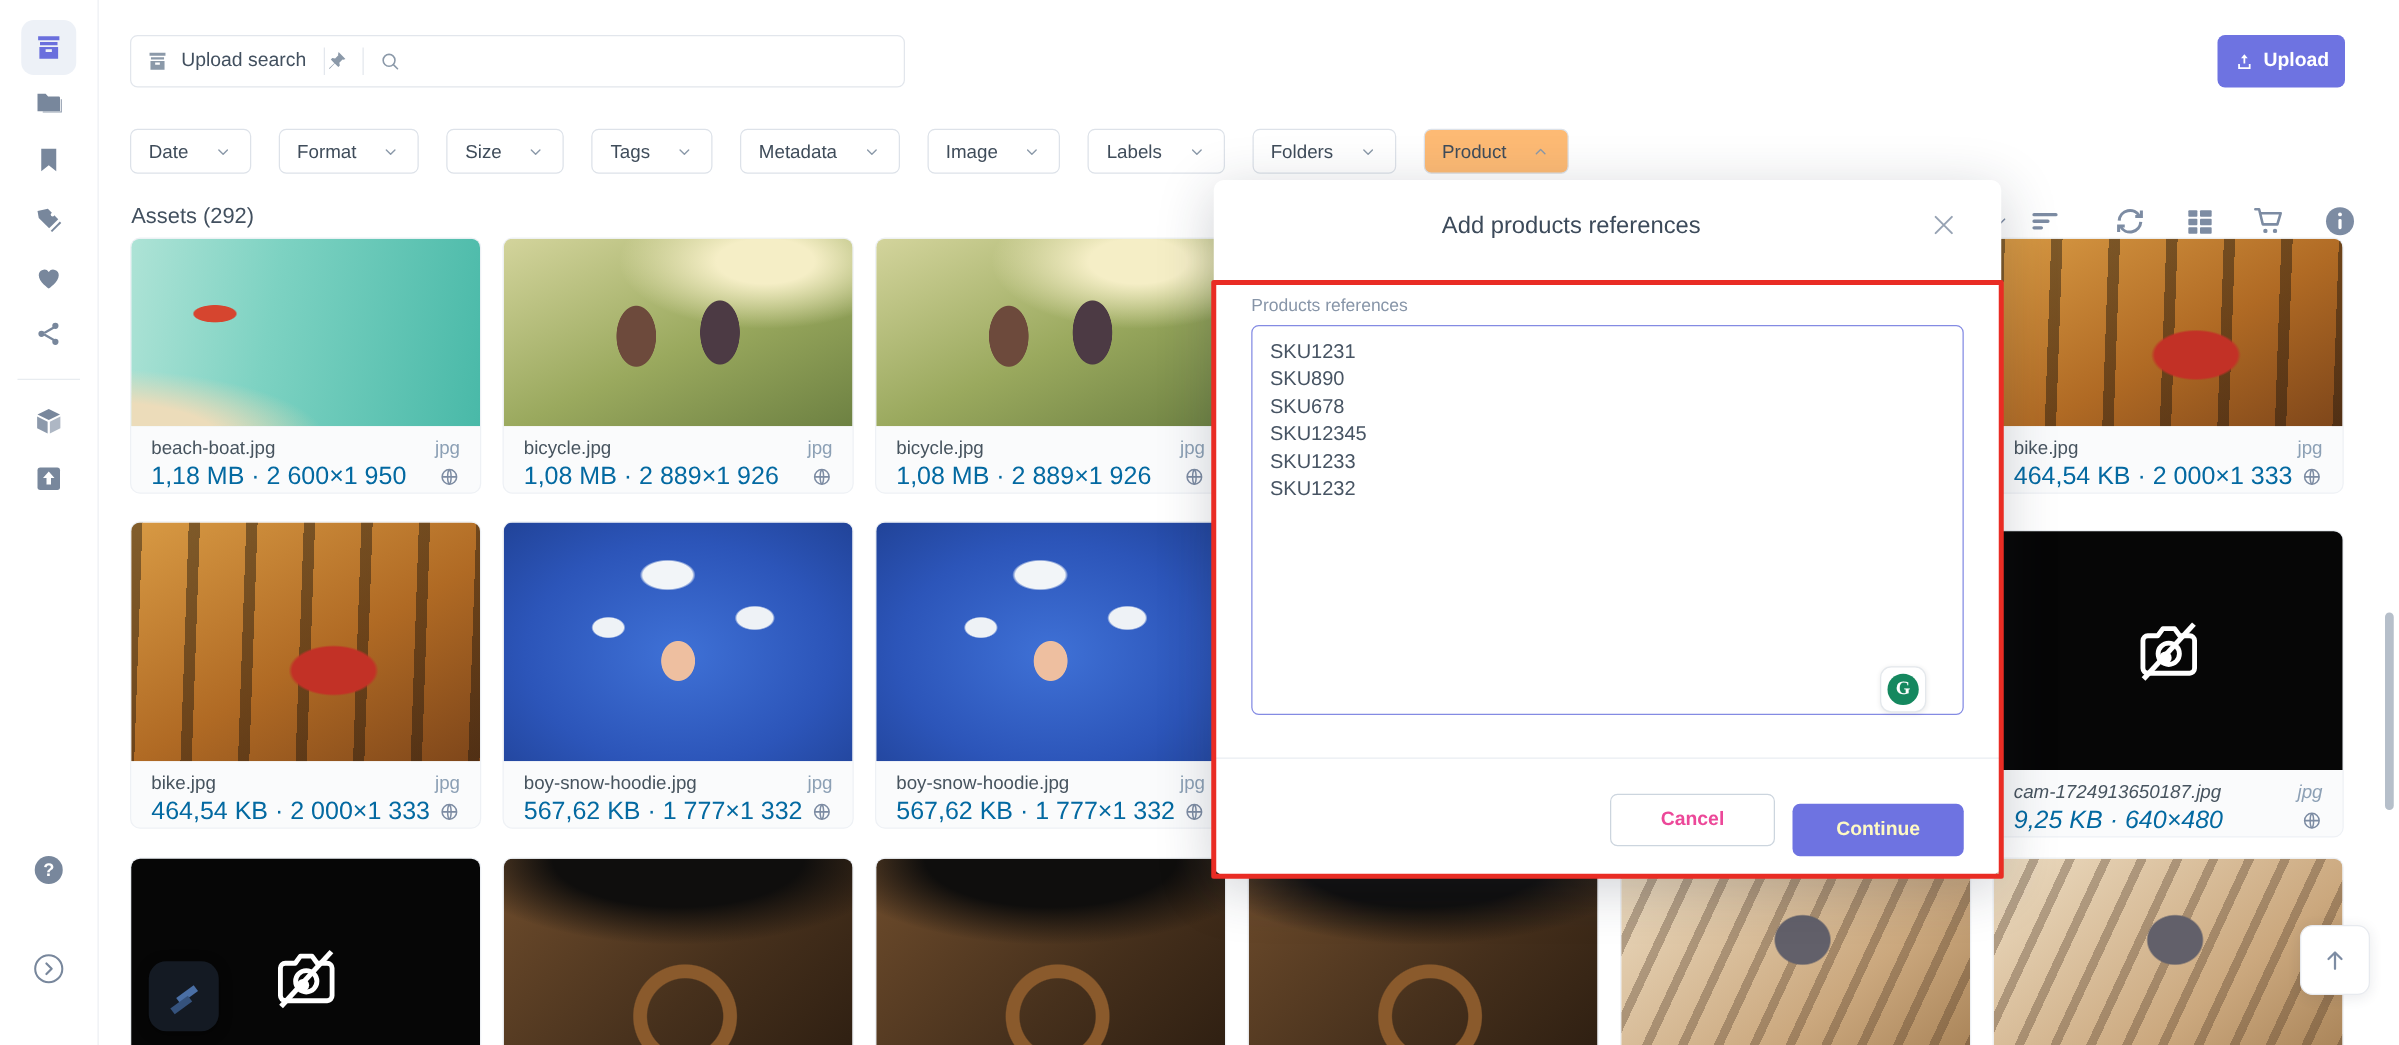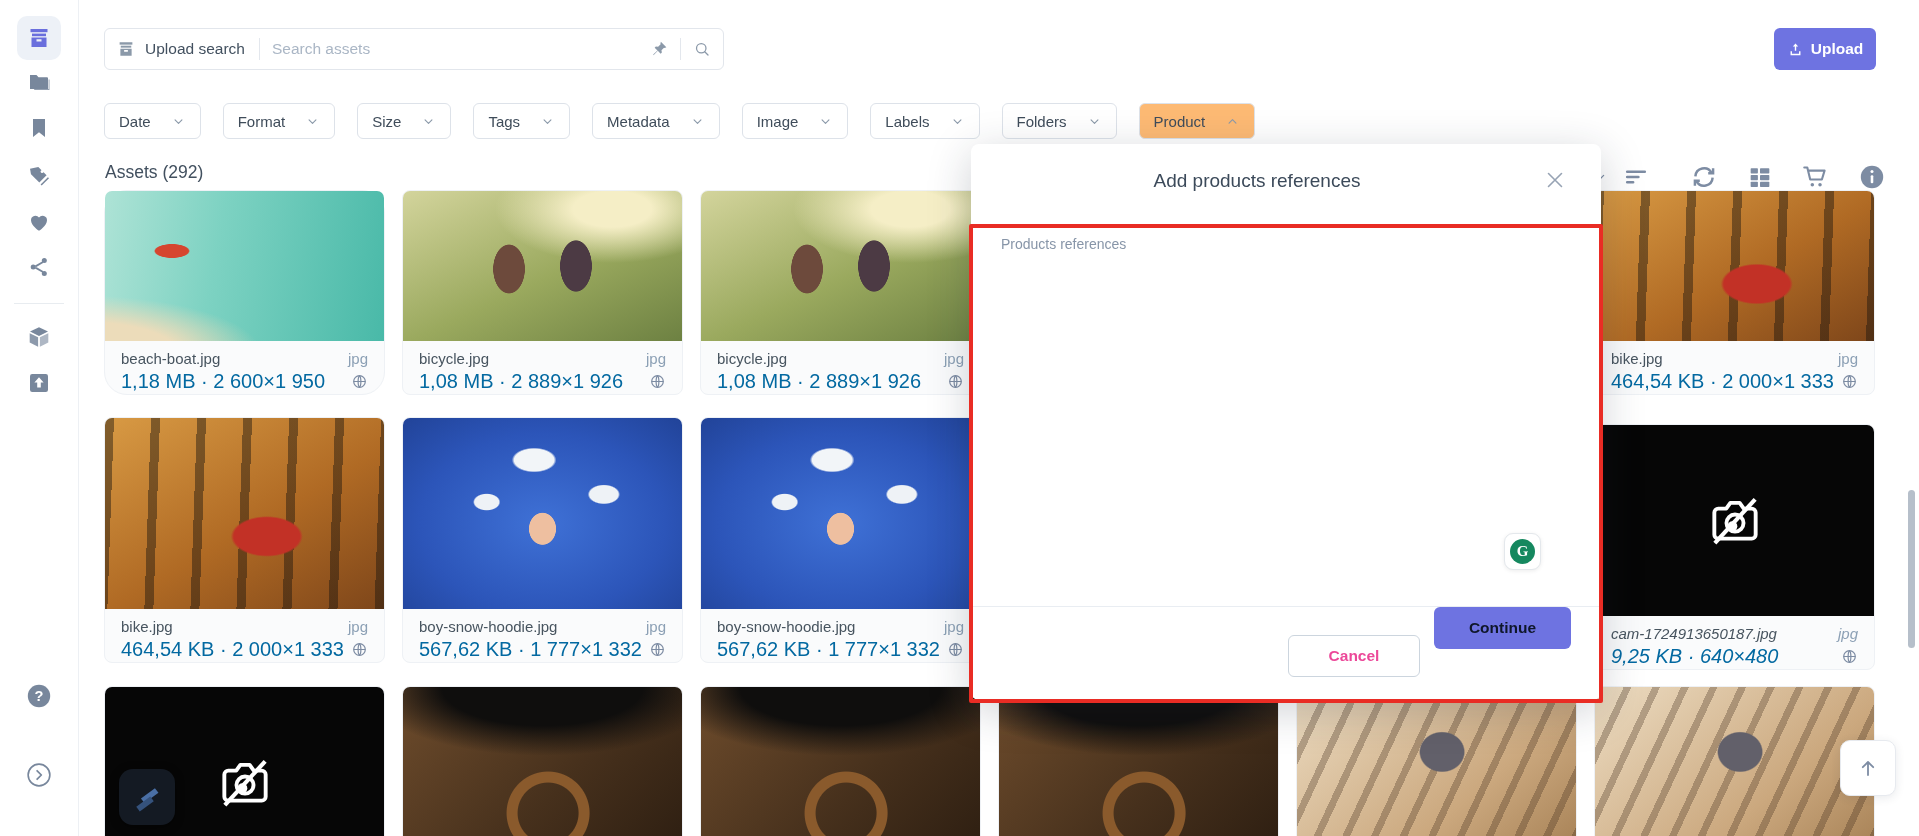--- a/index.html
+++ b/index.html
@@ -67,21 +67,21 @@
   .modal{position:absolute;left:971px;top:144px;width:630px;height:556px;background:#fff;border-radius:8px;box-shadow:0 10px 44px rgba(30,40,60,.22);z-index:30;}
   .modal-title{position:absolute;left:0;right:58px;top:26px;text-align:center;font-size:19px;color:#3c4a5a;}
   .modal-close{position:absolute;right:34px;top:24px;width:24px;height:24px;color:#97a3b4;cursor:pointer;}
   .modal-close svg{width:100%;height:100%;}
   .field-label{position:absolute;left:30px;top:92px;font-size:14px;color:#8795a8;}
   .sku-textarea{position:absolute;left:30px;top:116px;width:570px;height:312px;box-sizing:border-box;border:1px solid #848be3;border-radius:6px;padding:10px 14px;font-size:16px;line-height:22px;color:#475463;font-family:"Liberation Sans",sans-serif;resize:none;outline:none;background:#fff;}
   .grammarly{position:absolute;left:533px;top:389px;width:35px;height:35px;background:#fff;border:1px solid #e4e8ec;border-radius:9px;box-shadow:0 1px 4px rgba(0,0,0,.08);display:flex;align-items:center;justify-content:center;cursor:pointer;}
   .grammarly-g{width:25px;height:25px;border-radius:50%;background:#15885f;color:#fff;font-size:15px;font-weight:bold;display:flex;align-items:center;justify-content:center;font-family:"Liberation Serif",serif;}
   .modal-divider{position:absolute;left:0;right:0;top:462px;height:1px;background:#e9edf2;}
   .btn-cancel{position:absolute;left:317px;top:491px;width:132px;height:42px;background:#fff;border:1px solid #ccd5de;border-radius:6px;font-size:15.5px;color:#ec4899;font-weight:bold;cursor:pointer;font-family:"Liberation Sans",sans-serif;}
-  .btn-continue{position:absolute;left:463px;top:463px;width:137px;height:42px;background:#6e73e1;border:none;border-radius:6px;font-size:15.5px;color:#0f172a;font-weight:bold;cursor:pointer;font-family:"Liberation Sans",sans-serif;}
+  .btn-continue{position:absolute;left:463px;top:499px;width:137px;height:42px;background:#6e73e1;border:none;border-radius:6px;font-size:15.5px;color:#fef9c3;font-weight:bold;cursor:pointer;font-family:"Liberation Sans",sans-serif;}
   .highlight-box{position:absolute;left:-2px;right:-2px;top:80px;bottom:-3px;border:4px solid #e92c24;border-radius:2px;pointer-events:none;z-index:40;}
 
   
   .scrolltop-btn{position:absolute;left:1840px;top:740px;width:54px;height:54px;background:#fff;border:1px solid #e7eaef;border-radius:10px;box-shadow:0 2px 10px rgba(40,50,70,.10);display:flex;align-items:center;justify-content:center;color:#7d8ca3;cursor:pointer;z-index:45;}
   .scrolltop-btn .ic{width:24px;height:24px;}
   .scrollbar-thumb{position:absolute;left:1908px;top:490px;width:7px;height:158px;background:#b6bfca;border-radius:4px;z-index:45;cursor:grab;}
 </style>
 </head>
 <body>
 
@@ -177,21 +177,20 @@
   <div class="search-box">
     <span class="ic">
         <svg viewBox="0 0 24 24" fill="currentColor">
           <path d="M3.5 3h17v3.2h-17z"></path>
           <path d="M5 7.6h14v2.6H5z"></path>
           <path fill-rule="evenodd" d="M4.5 11.6h15V21h-15zm5 1.7v2.3h5v-2.3z"></path>
         </svg>
       </span>
     <span class="scope-label">Upload search</span>
     <span class="vdiv"></span>
-    <input class="search-input" type="text" placeholder="Search assets" style="">
     <span class="ic pin-ic">
         <svg viewBox="0 0 24 24" fill="currentColor">
           <path d="M14.5 2.2l7.3 7.3-2.2 1-.9-.3-3.4 3.4.5 3-1.6 1.6-3.8-3.8-5.1 5.4-1.1.4.4-1.1 5.4-5.1-3.8-3.8 1.6-1.6 3 .5 3.4-3.4-.3-.9z"></path>
         </svg>
       </span>
     <span class="vdiv"></span>
     <span class="ic mag-ic">
         <svg viewBox="0 0 24 24" fill="none" stroke="currentColor" stroke-width="1.7" stroke-linecap="round">
           <circle cx="11" cy="11" r="6.3"></circle>
           <path d="M15.6 15.6L20 20"></path>
@@ -310,21 +309,21 @@
         <circle cx="9.7" cy="18.6" r="1.5" fill="currentColor" stroke="none"></circle>
         <circle cx="16.3" cy="18.6" r="1.5" fill="currentColor" stroke="none"></circle>
       </svg></span>
   <span class="tb-ic" style="left:1858px"><svg viewBox="0 0 24 24" fill="currentColor">
         <circle cx="12" cy="12" r="9.6"></circle>
         <rect x="10.9" y="10.4" width="2.2" height="7" rx="1" fill="#fff"></rect>
         <circle cx="12" cy="7.3" r="1.3" fill="#fff"></circle>
       </svg></span>
 
   <div id="grid">
-      <div class="card" style="left: 104px; top: 190px; border-radius: 23px;">
+      <div class="card" style="left: 104px; top: 190px;">
         <div class="thumb t-beach" style="height:150px"></div>
         <div class="cap">
           <div class="cap-l1">
             <span class="fname">beach-boat.jpg</span>
             <span class="fext">jpg</span>
           </div>
           <div class="cap-l2">
             <span class="fmeta">1,18 MB · 2 600×1 950</span>
             <span class="ic globe">
               <svg viewBox="0 0 24 24" fill="none" stroke="currentColor" stroke-width="1.7">
@@ -514,20 +513,26 @@
         <div class="thumb t-cat" style="height:191px"></div>
       </div>
     </div>
 
   <div class="modal">
     <div class="modal-title">Add products references</div>
     <span class="modal-close"><svg viewBox="0 0 24 24" fill="none" stroke="currentColor" stroke-width="1.6" stroke-linecap="round">
           <path d="M5.5 5.5l13 13M18.5 5.5l-13 13"></path>
         </svg></span>
     <div class="field-label">Products references</div>
+    <textarea class="sku-textarea" spellcheck="false" style="">SKU1231
+SKU890
+SKU678
+SKU12345
+SKU1233
+SKU1232</textarea>
     <div class="grammarly">
       <span class="grammarly-g">G</span>
     </div>
     <div class="modal-divider"></div>
     <button class="btn-cancel">Cancel</button>
     <button class="btn-continue">Continue</button>
     <div class="highlight-box"></div>
   </div>
 
   <div class="scrolltop-btn">

